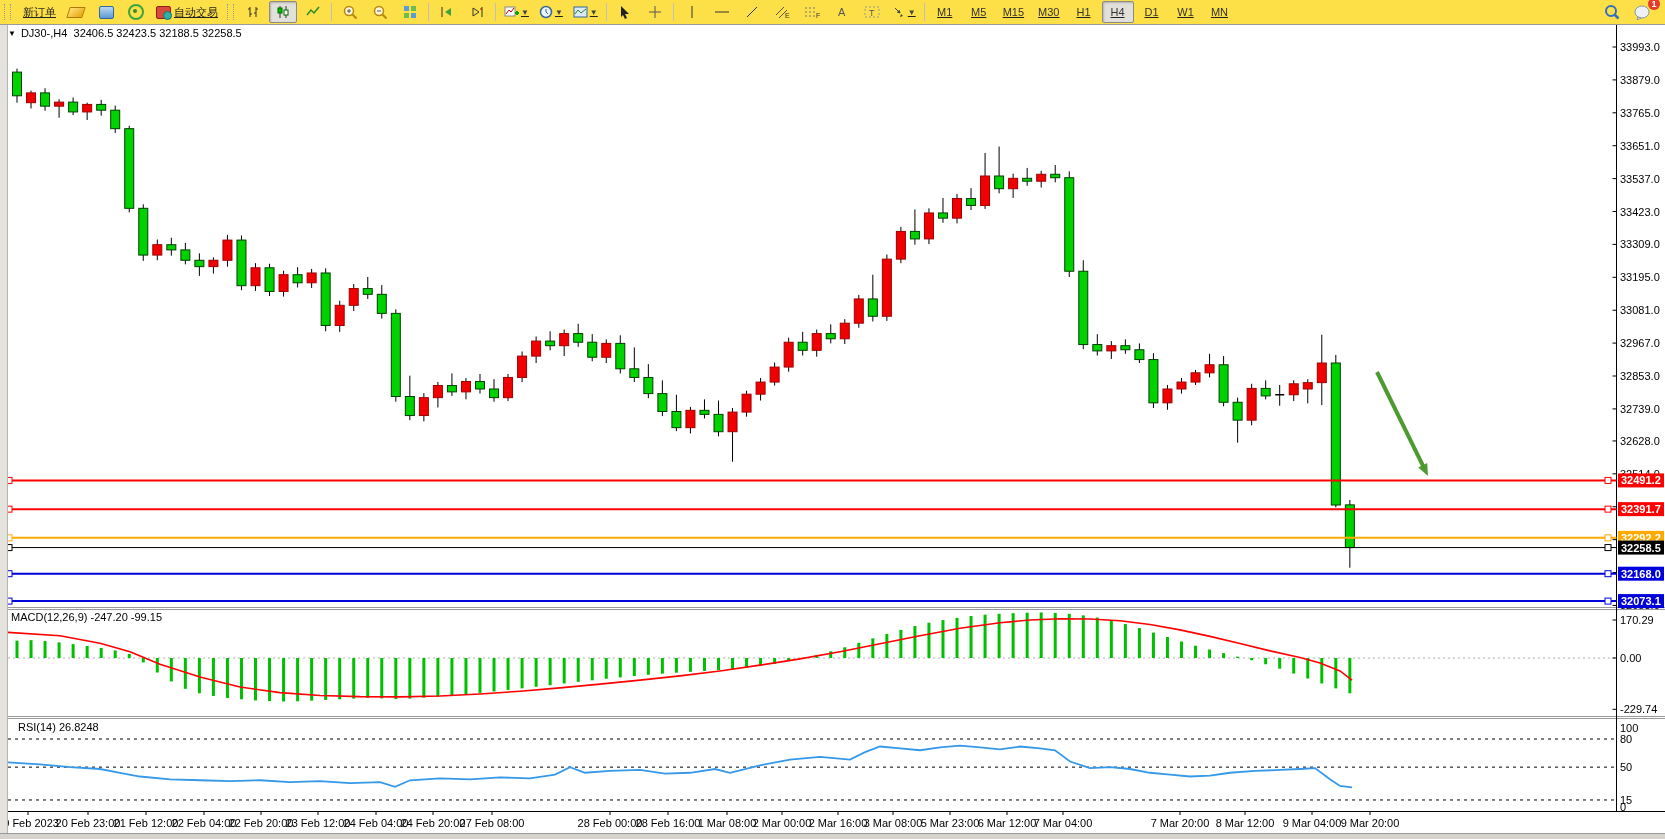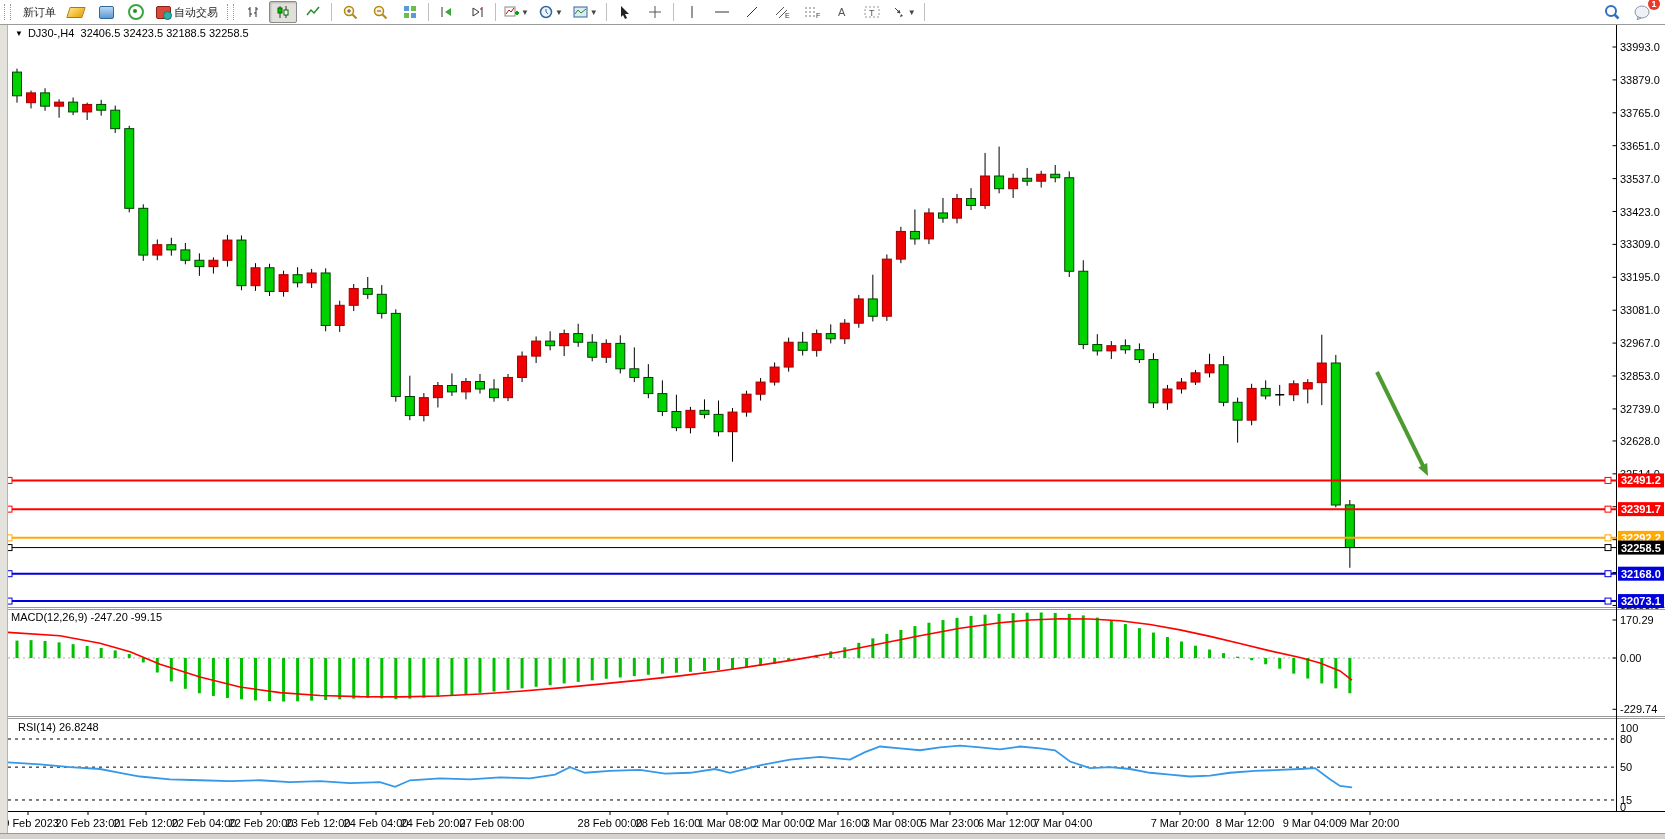--- a/index.html
+++ b/index.html
@@ -1,38 +1,38 @@
 <!DOCTYPE html>
 <html><head>
 <meta charset="utf-8">
 <style>
   html,body{margin:0;padding:0;}
   body{width:1665px;height:839px;background:#d6d3ce;font-family:"Liberation Sans",sans-serif;overflow:hidden;position:relative;}
   
-  #toolbar{position:absolute;left:0;top:0;width:1665px;height:24px;background:#ffffff;border-bottom:1px solid #9a9a9a;display:flex;align-items:center;font-size:11px;color:#222;z-index:5;}
+  #toolbar{position:absolute;left:0;top:0;width:1665px;height:24px;background:#fde047;border-bottom:1px solid #9a9a9a;display:flex;align-items:center;font-size:11px;color:#222;z-index:5;text-decoration:underline;}
   .grip{width:5px;height:16px;margin:0 4px;border-left:1px dotted #999;border-right:1px dotted #999;}
   .tbtn{height:20px;min-width:20px;display:flex;align-items:center;justify-content:center;padding:0 3px;margin:0 1px;border:1px solid transparent;border-radius:2px;cursor:default;}
   .tbtn.pressed{border:1px solid #8a8a8a;background:#e2e0da;box-shadow:inset 1px 1px 2px rgba(0,0,0,.2);}
   .tsep{width:1px;height:18px;background:#c2c0ba;margin:0 3px;}
   .tlabel{margin-left:3px;white-space:nowrap;}
   .caret{font-size:8px;color:#444;margin-left:2px;}
   .tf{font-size:11px;color:#333;padding:0 5px;}
   .icon{display:inline-block;line-height:0;}
   .gold-ingot{width:14px;height:9px;background:linear-gradient(135deg,#ffe27a,#e8a40c);transform:skewX(-18deg);border:1px solid #b07a00;border-radius:1px;}
   .mkt-icon{width:13px;height:11px;background:linear-gradient(#bcd8f2,#5b9bd5);border:1px solid #33679b;border-radius:2px;}
   .sig-icon{width:12px;height:12px;border-radius:50%;border:2px solid #3da53d;position:relative;}
   .sig-icon::after{content:"";position:absolute;left:3px;top:3px;width:4px;height:4px;border-radius:50%;background:#2f8a2f;}
   .auto-icon{width:13px;height:11px;background:#d94a3a;border:1px solid #902015;border-radius:2px;position:relative;}
   .auto-icon::after{content:"";position:absolute;right:-2px;bottom:-2px;width:7px;height:7px;border-radius:50%;background:#2fb0a8;border:1px solid #13736d;}
   .badge{position:absolute;top:-4px;right:-5px;width:12px;height:12px;border-radius:50%;background:#e8392a;color:#fff;font-size:9px;font-weight:bold;display:flex;align-items:center;justify-content:center;}
   #right-tools{margin-left:auto;display:flex;align-items:center;margin-right:8px;}
   
   #chart-svg{position:absolute;left:0;top:0;z-index:1;}
   .overlay{position:absolute;z-index:3;font-size:11px;color:#000;pointer-events:none;white-space:nowrap;}
-  #chart-title{left:15px;top:27px;text-align:center;}
+  #chart-title{left:8px;top:27px;text-align:center;}
   #chart-title .tri{font-size:8px;margin-right:5px;vertical-align:1px;}
   #macd-label{left:11px;top:611px;}
   #rsi-label{left:11px;top:721px;padding-left:7px;}
   #left-strip{position:absolute;left:0;top:24px;width:7px;height:815px;background:#e4e2dd;border-right:1px solid #b8b5af;z-index:2;}
   #bottom-strip{position:absolute;left:0;top:833px;width:1665px;height:6px;background:#d6d3ce;border-top:1px solid #9a9a9a;z-index:2;}
 </style>
 </head>
 <body>
 
 <div id="toolbar">
@@ -182,20 +182,31 @@
         </svg></span>
     </div>
   <div class="tbtn">
       <span class="icon"><svg width="14" height="14">
           <path d="M3 3l5 5M8 8l-1-3M8 8l-3-1" stroke="#444"></path>
           <path d="M11 11l-3 1 1-3z" fill="#444"></path>
         </svg></span>
       <span class="caret">▼</span>
     </div>
   <span class="tsep"></span>
+  <div id="tf-group" style="display: flex;">
+      <div class="tbtn tf">M1</div>
+      <div class="tbtn tf">M5</div>
+      <div class="tbtn tf">M15</div>
+      <div class="tbtn tf">M30</div>
+      <div class="tbtn tf">H1</div>
+      <div class="tbtn tf pressed">H4</div>
+      <div class="tbtn tf">D1</div>
+      <div class="tbtn tf">W1</div>
+      <div class="tbtn tf">MN</div>
+    </div>
   <div id="right-tools">
     <div class="tbtn">
         <span class="icon"><svg width="16" height="16">
             <circle cx="7" cy="7" r="5" fill="none" stroke="#2e6fc0" stroke-width="2"></circle>
             <path d="M10.5 10.5l4 4" stroke="#2e6fc0" stroke-width="2.5"></path>
           </svg></span>
       </div>
     <div class="tbtn" style="position:relative;">
       <span class="icon"><svg width="17" height="16">
             <ellipse cx="8" cy="8" rx="7" ry="6" fill="#eef2f6" stroke="#8a97a5"></ellipse>

